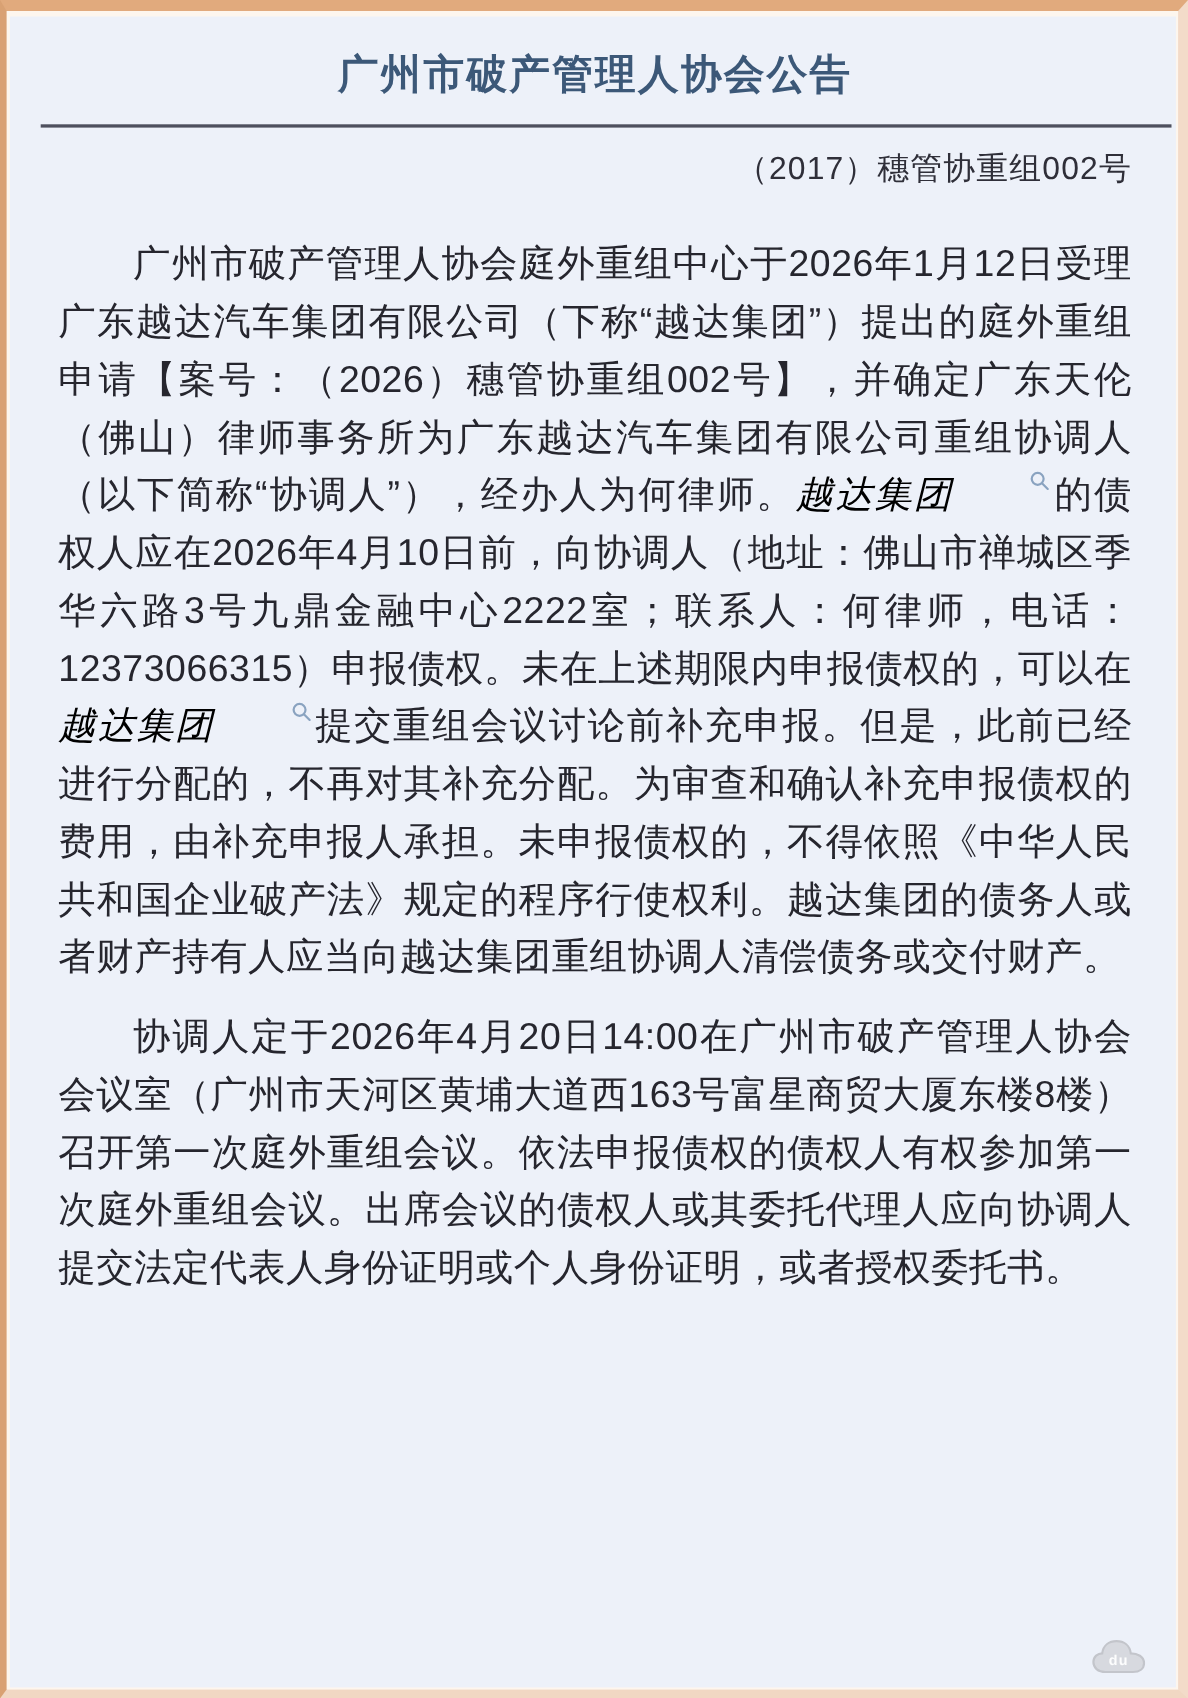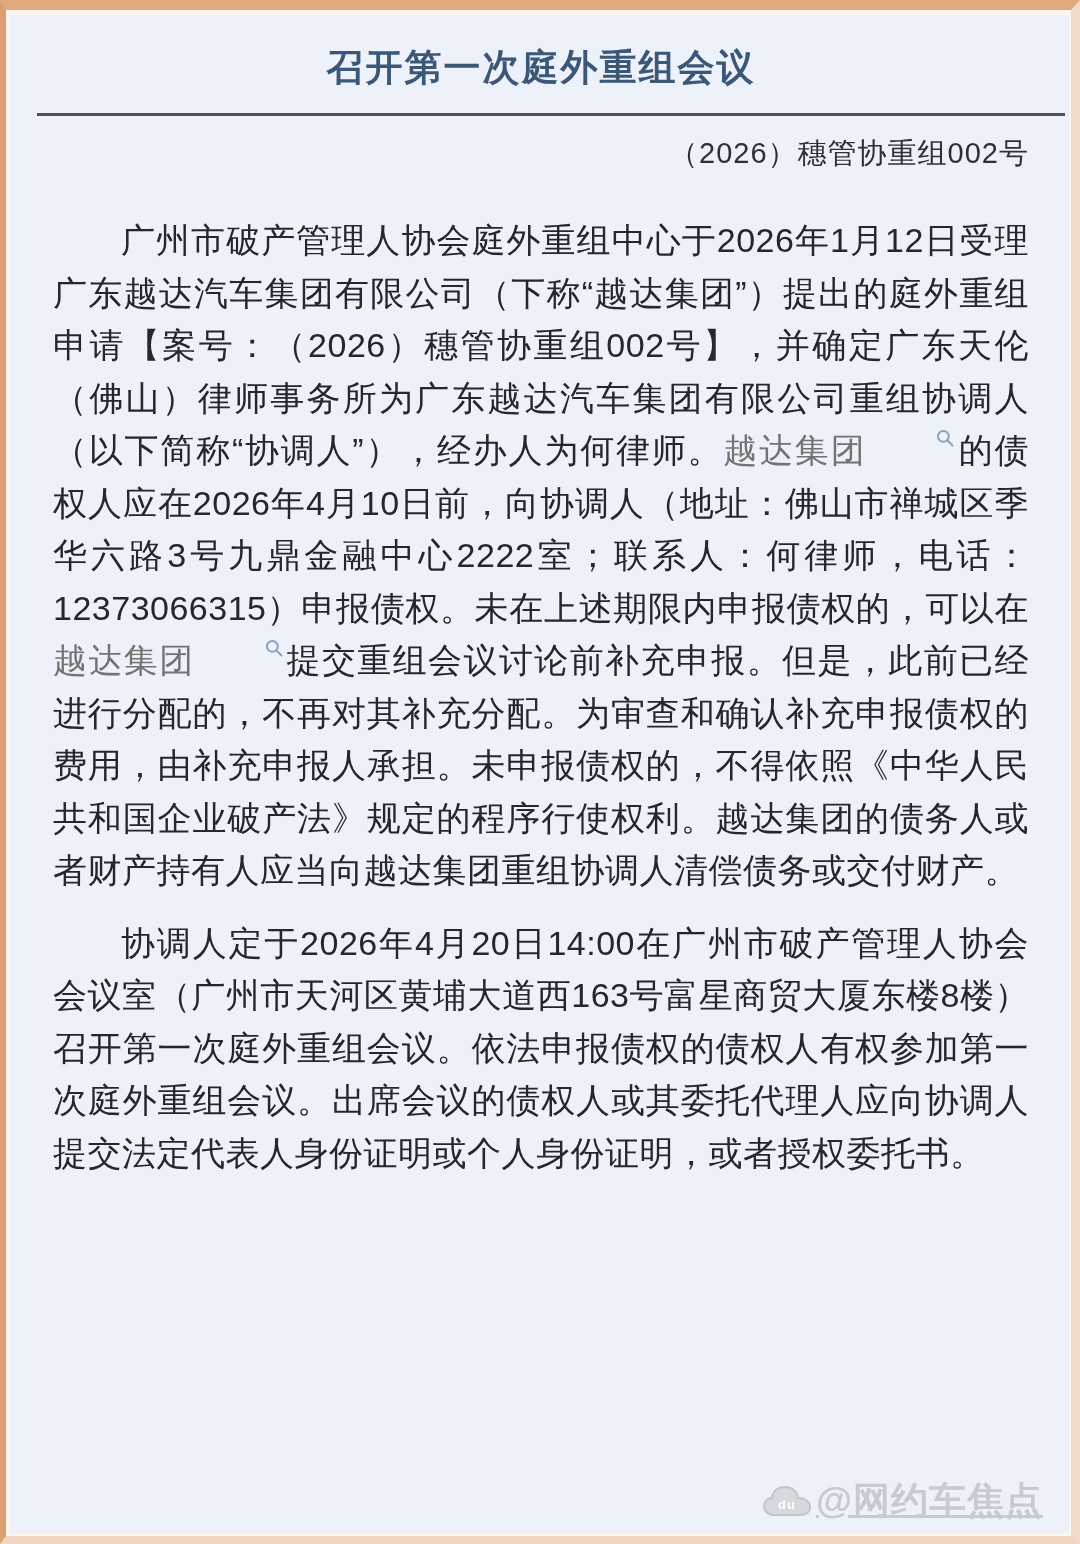--- a/index.html
+++ b/index.html
@@ -51,22 +51,23 @@
   .paragraphs p {
     font-size: 34px;
     line-height: 52.5px;
     color: #26262e;
     text-align: justify;
     text-indent: 2em;
     margin: 0 0 20px 0;
     letter-spacing: 0.5px;
   }
   .doclink {
-    color: #737373;
+    color: #000000;
     cursor: pointer;
+    font-style: italic;
   }
   .search-sup {
     display: inline-block;
     vertical-align: 14px;
     margin: 0 2px 0 1px;
     line-height: 0;
     cursor: pointer;
   }
   .search-sup svg { display: inline-block; }
   .watermark {
@@ -85,41 +86,40 @@
     text-decoration: underline;
   }
   .cloud-icon { line-height: 0; }
 </style>
 </head>
 <body>
 
 <div class="frame">
   <div class="sheet">
 
-    <div class="page-title">召开第一次庭外重组会议</div>
+    <div class="page-title">广州市破产管理人协会公告</div>
 
     <div class="title-divider"></div>
 
-    <div class="doc-number">（2026）穗管协重组002号</div>
+    <div class="doc-number">（2017）穗管协重组002号</div>
 
     <div class="paragraphs">
         <p><span>广州市破产管理人协会庭外重组中心于2026年1月12日受理广东越达汽车集团有限公司（下称“越达集团”）提出的庭外重组申请【案号：（2026）穗管协重组002号】，并确定广东天伦（佛山）律师事务所为广东越达汽车集团有限公司重组协调人（以下简称“协调人”），经办人为何律师。</span><span class="doclink">越达集团</span><span class="search-sup"><svg width="20" height="20" viewBox="0 0 24 24">
               <circle cx="10" cy="10" r="6.5" fill="none" stroke="#8aa3c0" stroke-width="2.4"></circle>
               <line x1="15" y1="15" x2="21" y2="21" stroke="#8aa3c0" stroke-width="2.4" stroke-linecap="round"></line>
             </svg></span><span>的债权人应在2026年4月10日前，向协调人（地址：佛山市禅城区季华六路3号九鼎金融中心2222室；联系人：何律师，电话：12373066315）申报债权。未在上述期限内申报债权的，可以在</span><span class="doclink">越达集团</span><span class="search-sup"><svg width="20" height="20" viewBox="0 0 24 24">
               <circle cx="10" cy="10" r="6.5" fill="none" stroke="#8aa3c0" stroke-width="2.4"></circle>
               <line x1="15" y1="15" x2="21" y2="21" stroke="#8aa3c0" stroke-width="2.4" stroke-linecap="round"></line>
             </svg></span><span>提交重组会议讨论前补充申报。但是，此前已经进行分配的，不再对其补充分配。为审查和确认补充申报债权的费用，由补充申报人承担。未申报债权的，不得依照《中华人民共和国企业破产法》规定的程序行使权利。越达集团的债务人或者财产持有人应当向越达集团重组协调人清偿债务或交付财产。</span></p>
         <p><span>协调人定于2026年4月20日14:00在广州市破产管理人协会会议室（广州市天河区黄埔大道西163号富星商贸大厦东楼8楼）召开第一次庭外重组会议。依法申报债权的债权人有权参加第一次庭外重组会议。出席会议的债权人或其委托代理人应向协调人提交法定代表人身份证明或个人身份证明，或者授权委托书。</span></p>
       </div>
 
     <div class="watermark">
       <span class="cloud-icon">
         <svg width="52" height="40" viewBox="0 0 52 40">
           <path d="M14 34 C7 34 3 30 3 25 C3 20 7 17 11 17 C12 10 17 6 24 6 C31 6 36 10 37 17 C43 17 49 20 49 26 C49 31 45 34 39 34 Z" fill="#d6d8dd" stroke="#c0c2c8" stroke-width="2"></path>
           <text x="26" y="28" text-anchor="middle" font-size="13" font-weight="bold" fill="#ffffff" font-family="Liberation Sans, sans-serif">du</text>
         </svg>
       </span>
-      <span>@网约车焦点</span>
     </div>
 
   </div>
 </div>
 
 </body></html>

